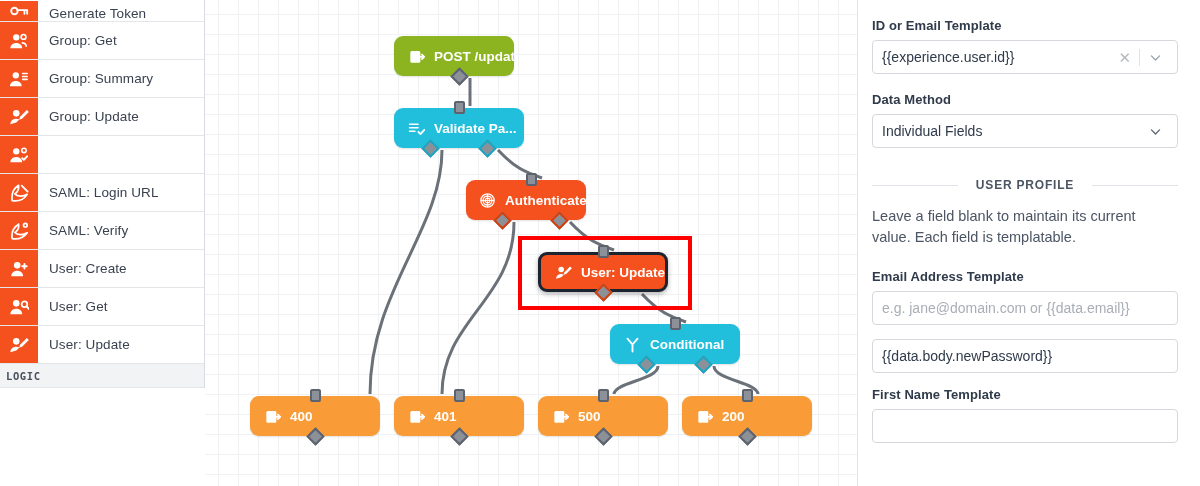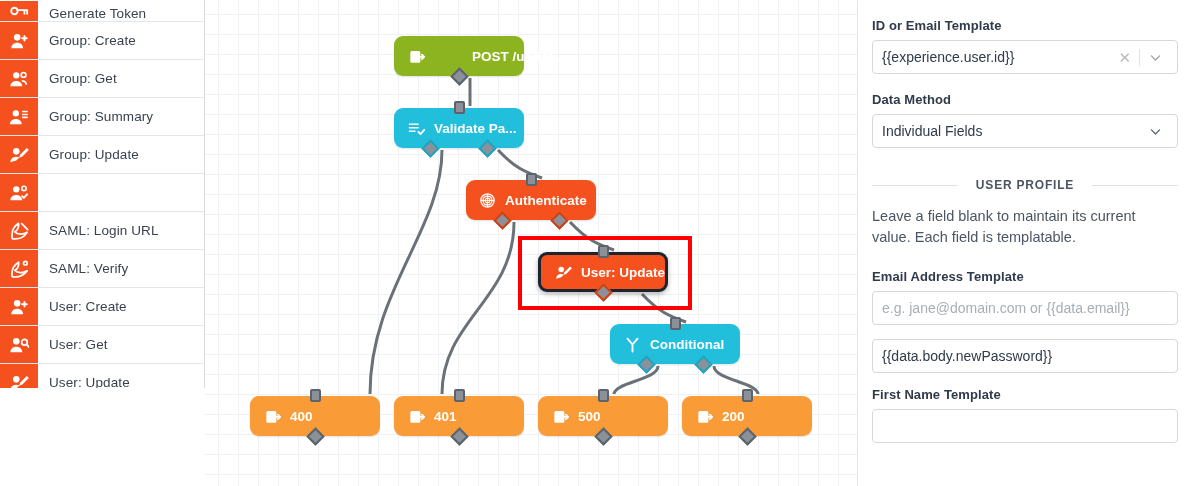--- a/index.html
+++ b/index.html
@@ -197,30 +197,20 @@
             <svg viewBox="0 0 22 22">
               <circle cx="6" cy="11" r="3.6" fill="none" stroke="#ffffff" stroke-width="2"></circle>
               <path d="M9 10 H20 M17 10 V14 M20 10 V14" stroke="#ffffff" stroke-width="2" fill="none" stroke-linecap="round"></path>
             </svg>
           </div>
           <div class="side-label">Generate Token</div>
         </div>
         <div class="side-row">
           <div class="side-icon">
             <svg viewBox="0 0 22 22">
-              <circle cx="9" cy="7" r="3.6" fill="#ffffff"></circle>
-              <path d="M2.5 19c0-3.6 2.9-6 6.5-6s6.5 2.4 6.5 6z" fill="#ffffff"></path>
-              <path d="M17 5.5v5M14.5 8h5" stroke="#ffffff" stroke-width="2.1" stroke-linecap="round"></path>
-            </svg>
-          </div>
-          <div class="side-label">Group: Create</div>
-        </div>
-        <div class="side-row">
-          <div class="side-icon">
-            <svg viewBox="0 0 22 22">
               <circle cx="8" cy="7" r="3.5" fill="#ffffff"></circle>
               <path d="M1.5 19c0-3.5 2.9-5.8 6.5-5.8s6.5 2.3 6.5 5.8z" fill="#ffffff"></path>
               <circle cx="16" cy="6.5" r="2.6" fill="none" stroke="#ffffff" stroke-width="1.8"></circle>
               <path d="M14 13c3 0 5 1.8 5 4.4" fill="none" stroke="#ffffff" stroke-width="1.8"></path>
             </svg>
           </div>
           <div class="side-label">Group: Get</div>
         </div>
         <div class="side-row">
           <div class="side-icon">
@@ -327,21 +317,21 @@
 
       <path d="M 365 222 C 382 240, 392 244, 409 250" stroke="#6b7178" stroke-width="3" fill="none"></path>
 
       <path d="M 437 294 C 454 312, 464 316, 481 322" stroke="#6b7178" stroke-width="3" fill="none"></path>
 
       <path d="M 453 366 C 453 380, 410 382, 409 394" stroke="#6b7178" stroke-width="3" fill="none"></path>
 
       <path d="M 509 366 C 509 380, 552 382, 553 394" stroke="#6b7178" stroke-width="3" fill="none"></path>
     </svg>
     <div id="node-layer">
-        <div class="node" style="left: 189px; top: 36px; width: 130px; height: 40px; background: rgb(140, 180, 32); gap: 38px;">
+        <div class="node" style="left: 189px; top: 36px; width: 120px; height: 40px; background: rgb(140, 180, 32);">
           <span class="nico">
             <svg viewBox="0 0 22 22">
               <rect x="3" y="4" width="13" height="15" rx="2" fill="#ffffff"></rect>
               <path d="M12 11.5 H21 M18 8.5 L21 11.5 L18 14.5" stroke="#ffffff" stroke-width="2.2" fill="none" stroke-linecap="round" stroke-linejoin="round"></path>
             </svg>
           </span>
           <span>POST /updat...</span>
         </div>
         <div class="port-out" style="left: 247.5px; top: 69.5px;"></div>
         <div class="node" style="left: 189px; top: 108px; width: 130px; height: 40px; background: rgb(34, 191, 221);">
@@ -349,21 +339,21 @@
             <svg viewBox="0 0 22 22">
               <path d="M2 5.5h11M2 10h11M2 14.5h7" stroke="#ffffff" stroke-width="2" stroke-linecap="round"></path>
               <path d="M13.5 15.5l2.6 2.8 5-5.6" stroke="#ffffff" stroke-width="2.3" fill="none" stroke-linecap="round" stroke-linejoin="round"></path>
             </svg>
           </span>
           <span>Validate Pa...</span>
         </div>
         <div class="port-in" style="left: 248.5px; top: 101px;"></div>
         <div class="port-out" style="left: 218.9px; top: 141.5px; border-color: rgb(26, 167, 196);"></div>
         <div class="port-out" style="left: 276.1px; top: 141.5px; border-color: rgb(26, 167, 196);"></div>
-        <div class="node" style="left: 261px; top: 180px; width: 130px; height: 40px; background: rgb(244, 81, 30); padding-left: 13px;">
+        <div class="node" style="left: 261px; top: 180px; width: 120px; height: 40px; background: rgb(244, 81, 30); padding-left: 13px;">
           <span class="nico">
             <svg viewBox="0 0 22 22">
               <circle cx="11" cy="11" r="8.6" fill="none" stroke="#ffffff" stroke-width="1.7"></circle>
               <circle cx="11" cy="11" r="5.8" fill="none" stroke="#ffffff" stroke-width="1.7"></circle>
               <circle cx="11" cy="11" r="3" fill="none" stroke="#ffffff" stroke-width="1.7"></circle>
               <path d="M11 2.4v17.2M2.4 11h17.2" stroke="#ffffff" stroke-width="1.2"></path>
             </svg>
           </span>
           <span>Authenticate</span>
         </div>

